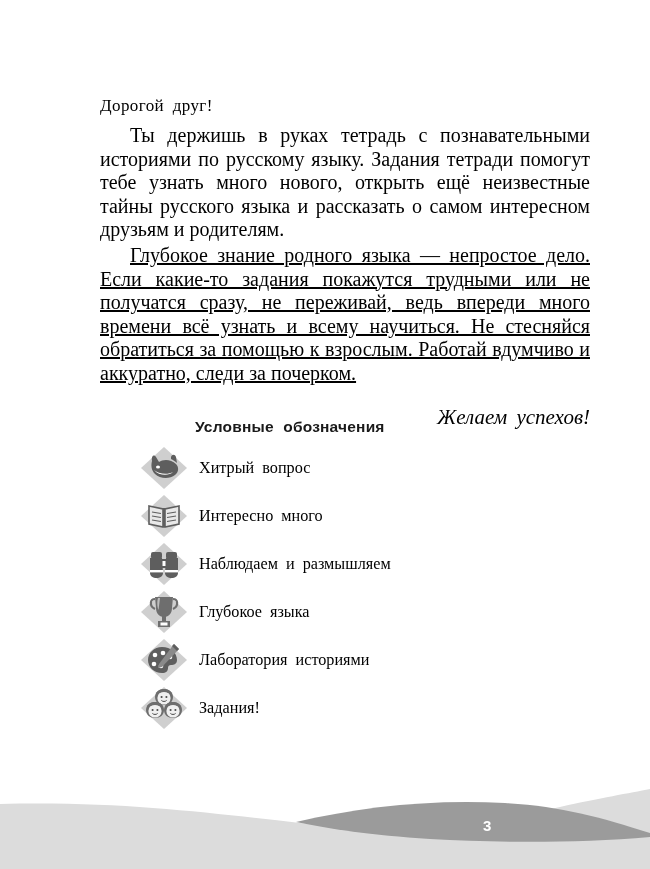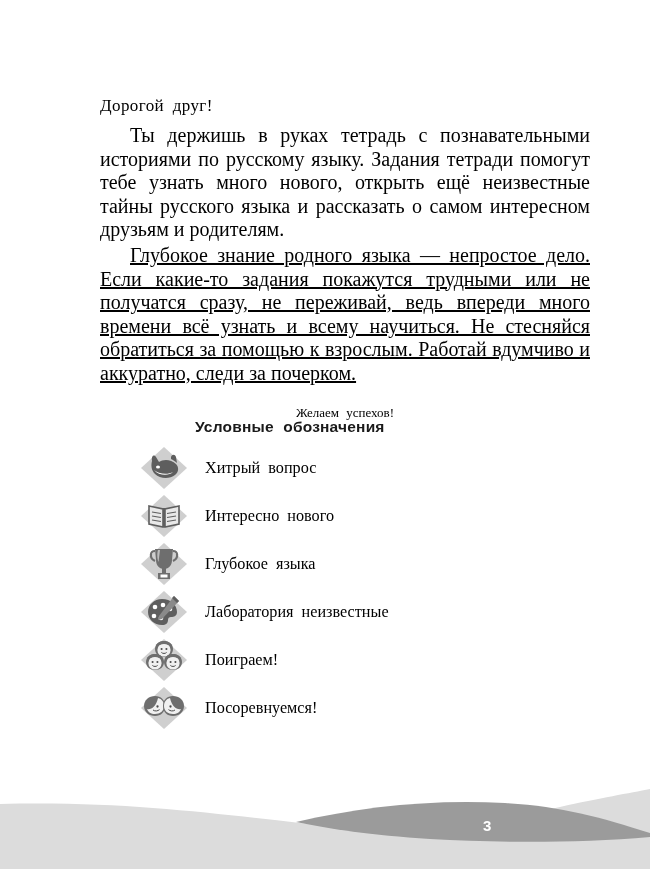--- a/index.html
+++ b/index.html
@@ -46,24 +46,25 @@
     text-indent: 30px;
     hyphens: manual;
   }
 
   .para + .para {
     margin-top: 2px;
     text-decoration: underline;
   }
 
   .closing {
-    text-align: center;
-    font-size: 13px;
+    text-align: right;
+    font-size: 21px;
     word-spacing: 4px;
     margin: 19px 0 0 0;
+    font-style: italic;
   }
 
   
   .legend {
     position: absolute;
     left: 138px;
     top: 418px;
     width: 470px;
   }
 
@@ -93,21 +94,21 @@
   .legend-icon svg {
     position: absolute;
     left: 0;
     top: 0;
   }
 
   .legend-label {
     font-family: "Liberation Serif", serif;
     font-size: 16.2px;
     word-spacing: 4px;
-    margin-left: 15px;
+    margin-left: 9px;
     white-space: nowrap;
   }
 
   
   .footer {
     position: absolute;
     left: 0;
     bottom: 0;
     width: 650px;
     height: 92px;
@@ -165,23 +166,40 @@
           <g stroke="#5e5e5e" stroke-width="1.1">
             <line x1="14" y1="20" x2="23" y2="21.5"></line>
             <line x1="14" y1="24" x2="23" y2="25.5"></line>
             <line x1="14" y1="28" x2="23" y2="29.5"></line>
             <line x1="29" y1="21.5" x2="38" y2="20"></line>
             <line x1="29" y1="25.5" x2="38" y2="24"></line>
             <line x1="29" y1="29.5" x2="38" y2="28"></line>
           </g>
         </svg>
       </span>
-      <span class="legend-label">Интересно  нового</span>
-    </div>
-
+      <span class="legend-label">Интересно  много</span>
+    </div>
+
+    <div class="legend-row">
+      <span class="legend-icon">
+        <polygon></polygon>
+        <svg width="52" height="48" viewBox="0 0 52 48">
+          <polygon points="26,3 49,24 26,45 3,24" fill="#cfcfcf"></polygon>
+          <rect x="13" y="12" width="11" height="7" rx="2" fill="#5e5e5e"></rect>
+          <rect x="28" y="12" width="11" height="7" rx="2" fill="#5e5e5e"></rect>
+          <path d="M12 18 L24 18 L25 33 C25 36 22 38 18.5 38 C15 38 12 36 12 33 Z" fill="#5e5e5e"></path>
+          <path d="M40 18 L28 18 L27 33 C27 36 30 38 33.5 38 C37 38 40 36 40 33 Z" fill="#5e5e5e"></path>
+          <rect x="23" y="19" width="6" height="9" fill="#5e5e5e"></rect>
+          <rect x="12" y="30" width="13" height="2.4" fill="#ffffff"></rect>
+          <rect x="27" y="30" width="13" height="2.4" fill="#ffffff"></rect>
+          <rect x="24.5" y="21" width="3" height="5" fill="#ffffff"></rect>
+        </svg>
+      </span>
+      <span class="legend-label">Наблюдаем  и  размышляем</span>
+    </div>
 
     <div class="legend-row">
       <span class="legend-icon">
         <svg width="52" height="48" viewBox="0 0 52 48">
           <polygon points="26,3 49,24 26,45 3,24" fill="#cfcfcf"></polygon>
           <path d="M17 9 L35 9 L34 20 C34 26 30 29 26 29 C22 29 18 26 18 20 Z" fill="#6e6e6e"></path>
           <path d="M17 11 C12 11 11 18 17 21" fill="none" stroke="#6e6e6e" stroke-width="2.2"></path>
           <path d="M35 11 C40 11 41 18 35 21" fill="none" stroke="#6e6e6e" stroke-width="2.2"></path>
           <rect x="24" y="28" width="4" height="6" fill="#6e6e6e"></rect>
           <rect x="20" y="33" width="12" height="6" fill="#6e6e6e"></rect>
@@ -199,21 +217,21 @@
           <path d="M24 11 C33 11 39 17 39 24 C39 28 36 29 33 29 C31 29 30 30 30 32 C30 35 28 37 24 37 C16 37 10 31 10 24 C10 17 16 11 24 11 Z" fill="#5e5e5e"></path>
           <circle cx="17" cy="19" r="2.3" fill="#ffffff"></circle>
           <circle cx="25" cy="17" r="2.3" fill="#ffffff"></circle>
           <circle cx="32" cy="21" r="2.3" fill="#ffffff"></circle>
           <circle cx="16" cy="28" r="2.3" fill="#ffffff"></circle>
           <circle cx="23" cy="30" r="2.3" fill="#ffffff"></circle>
           <path d="M36 8 L41 13 L24 31 L20 32 L21 28 Z" fill="#8a8a8a"></path>
           <path d="M36 8 L41 13 L39 15 L34 10 Z" fill="#5e5e5e"></path>
         </svg>
       </span>
-      <span class="legend-label">Лаборатория  неизвестные</span>
+      <span class="legend-label">Лаборатория  историями</span>
     </div>
 
     <div class="legend-row">
       <span class="legend-icon">
         <svg width="52" height="48" viewBox="0 0 52 48">
           <polygon points="26,3 49,24 26,45 3,24" fill="#cfcfcf"></polygon>
 
           <path d="M17 13 C17 8 21 5 26 5 C31 5 35 8 35 13 C35 18 31 21 26 21 C21 21 17 18 17 13 Z" fill="#6e6e6e"></path>
           <circle cx="26" cy="14" r="6.6" fill="#f0f0f0"></circle>
           <circle cx="23.6" cy="13" r="1.05" fill="#4a4a4a"></circle>
@@ -229,41 +247,23 @@
           <path d="M9 25 C9 20 13 18 17 18 C21 18 25 20 25 25 C23 22 20 21 17 21 C14 21 11 22 9 25 Z" fill="#6e6e6e"></path>
 
           <path d="M26 26 C26 21 30 18 35 18 C40 18 44 21 44 26 C44 31 40 34 35 34 C30 34 26 31 26 26 Z" fill="#6e6e6e"></path>
           <circle cx="35" cy="27" r="6.6" fill="#f0f0f0"></circle>
           <circle cx="32.6" cy="26" r="1.05" fill="#4a4a4a"></circle>
           <circle cx="37.4" cy="26" r="1.05" fill="#4a4a4a"></circle>
           <path d="M32.4 29.4 C33.6 30.8 36.4 30.8 37.6 29.4" fill="none" stroke="#4a4a4a" stroke-width="1"></path>
           <path d="M27 25 C27 20 31 18 35 18 C39 18 43 20 43 25 C41 22 38 21 35 21 C32 21 29 22 27 25 Z" fill="#6e6e6e"></path>
         </svg>
       </span>
-      <span class="legend-label">Поиграем!</span>
-    </div>
-
-    <div class="legend-row">
-      <span class="legend-icon">
-        <svg width="52" height="48" viewBox="0 0 52 48">
-          <polygon points="26,3 49,24 26,45 3,24" fill="#cfcfcf"></polygon>
-
-          <path d="M6 22 C6 16 11 12 17 12 C23 12 27 16 27 22 C27 28 23 32 17 32 C11 32 6 28 6 22 Z" fill="#6e6e6e"></path>
-          <path d="M20 14 C24 15 26 18 26 22 C26 27 22 30 17 30 C13 30 10 28 9 25 C13 26 18 23 20 14 Z" fill="#f0f0f0"></path>
-          <circle cx="19.5" cy="22.5" r="1.15" fill="#4a4a4a"></circle>
-          <path d="M15 26 C17 27.6 20 27 21.5 25.6" fill="none" stroke="#4a4a4a" stroke-width="1"></path>
-
-          <path d="M25 22 C25 16 29 12 35 12 C41 12 46 16 46 22 C46 28 41 32 35 32 C29 32 25 28 25 22 Z" fill="#6e6e6e"></path>
-          <path d="M32 14 C28 15 26 18 26 22 C26 27 30 30 35 30 C39 30 42 28 43 25 C39 26 34 23 32 14 Z" fill="#f0f0f0"></path>
-          <circle cx="32.5" cy="22.5" r="1.15" fill="#4a4a4a"></circle>
-          <path d="M37 26 C35 27.6 32 27 30.5 25.6" fill="none" stroke="#4a4a4a" stroke-width="1"></path>
-        </svg>
-      </span>
-      <span class="legend-label">Посоревнуемся!</span>
-    </div>
+      <span class="legend-label">Задания!</span>
+    </div>
+
   </div>
 
   <div class="footer">
     <svg width="650" height="92" viewBox="0 0 650 92">
       <path d="M0 27 C120 24 210 36 300 46 C380 55 470 50 560 30 C600 21 630 16 650 12 L650 92 L0 92 Z" fill="#dcdcdc"></path>
       <path d="M296 45 C360 30 430 22 505 26 C560 29 600 40 650 56 L650 60 C580 66 500 66 430 62 C370 58 330 52 296 45 Z" fill="#9b9b9b"></path>
     </svg>
     <span class="page-number">3</span>
   </div>
 

